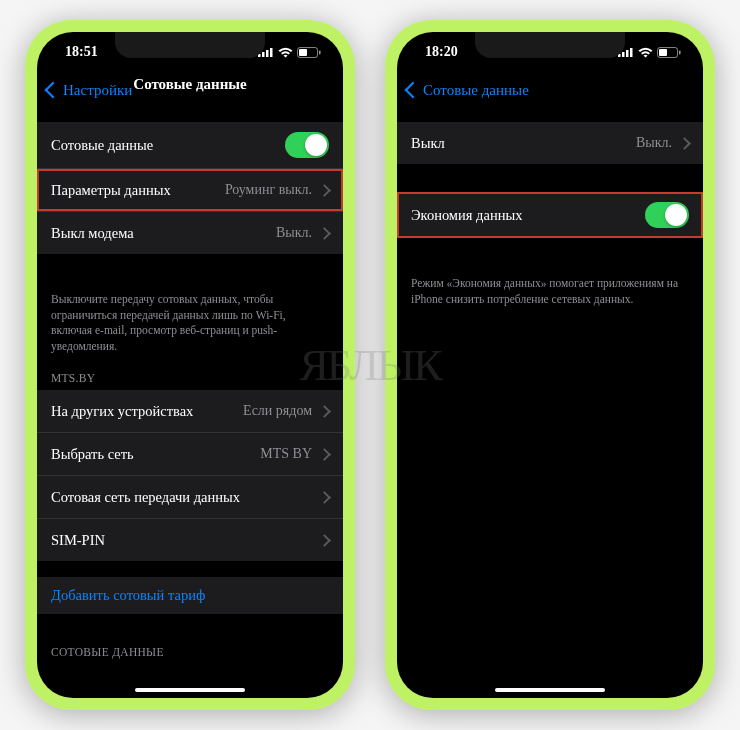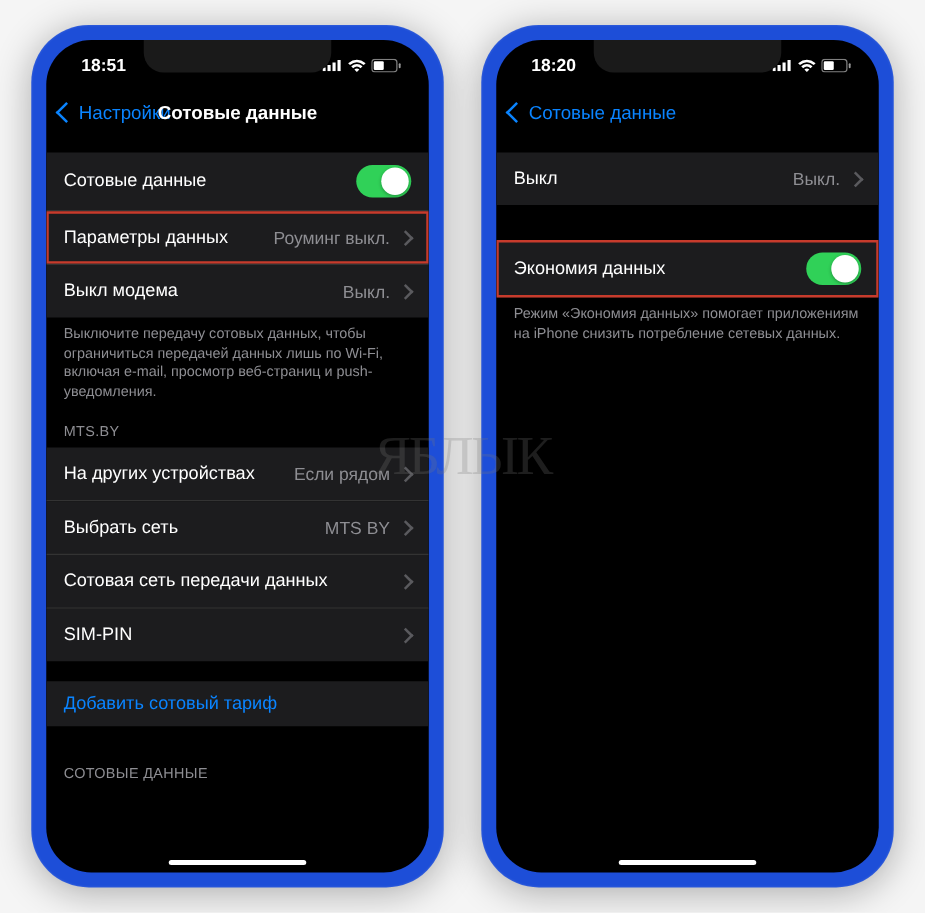--- a/index.html
+++ b/index.html
@@ -15,26 +15,27 @@
     position: relative;
   }
   .container {
     display: flex;
     gap: 30px;
     position: relative;
   }
   .phone {
     width: 330px;
     height: 690px;
-    background: #1d4ed8;
+    background: #bef264;
     border-radius: 46px;
     padding: 12px;
     box-shadow: 0 4px 30px rgba(0,0,0,0.3), inset 0 0 2px rgba(255,255,255,0.2);
     position: relative;
     box-sizing: border-box;
+    font-family: Liberation Serif, serif;
   }
   .screen {
     width: 100%;
     height: 100%;
     background: #000;
     border-radius: 36px;
     overflow: hidden;
     position: relative;
   }
   .notch {
@@ -59,21 +60,20 @@
     font-size: 14px;
     font-weight: 600;
   }
   .status-right {
     display: flex;
     align-items: center;
     gap: 4px;
   }
   .nav-bar {
     display: flex;
-    align-items: center;
     padding: 4px 10px 10px;
     color: #fff;
     font-size: 16px;
     position: relative;
     min-height: 28px;
   }
   .back-btn {
     display: flex;
     align-items: center;
     color: #0a84ff;
@@ -129,20 +129,21 @@
     height: 7px;
     border-right: 2px solid #5a5a5e;
     border-top: 2px solid #5a5a5e;
     transform: rotate(45deg);
   }
   .footer-text {
     color: #8e8e93;
     font-size: 11.5px;
     padding: 6px 14px;
     line-height: 1.35;
+    margin-top: 32px;
   }
   .header-text {
     color: #8e8e93;
     font-size: 11.5px;
     padding: 4px 14px;
     text-transform: uppercase;
     letter-spacing: 0.3px;
   }
   .toggle {
     width: 44px;

